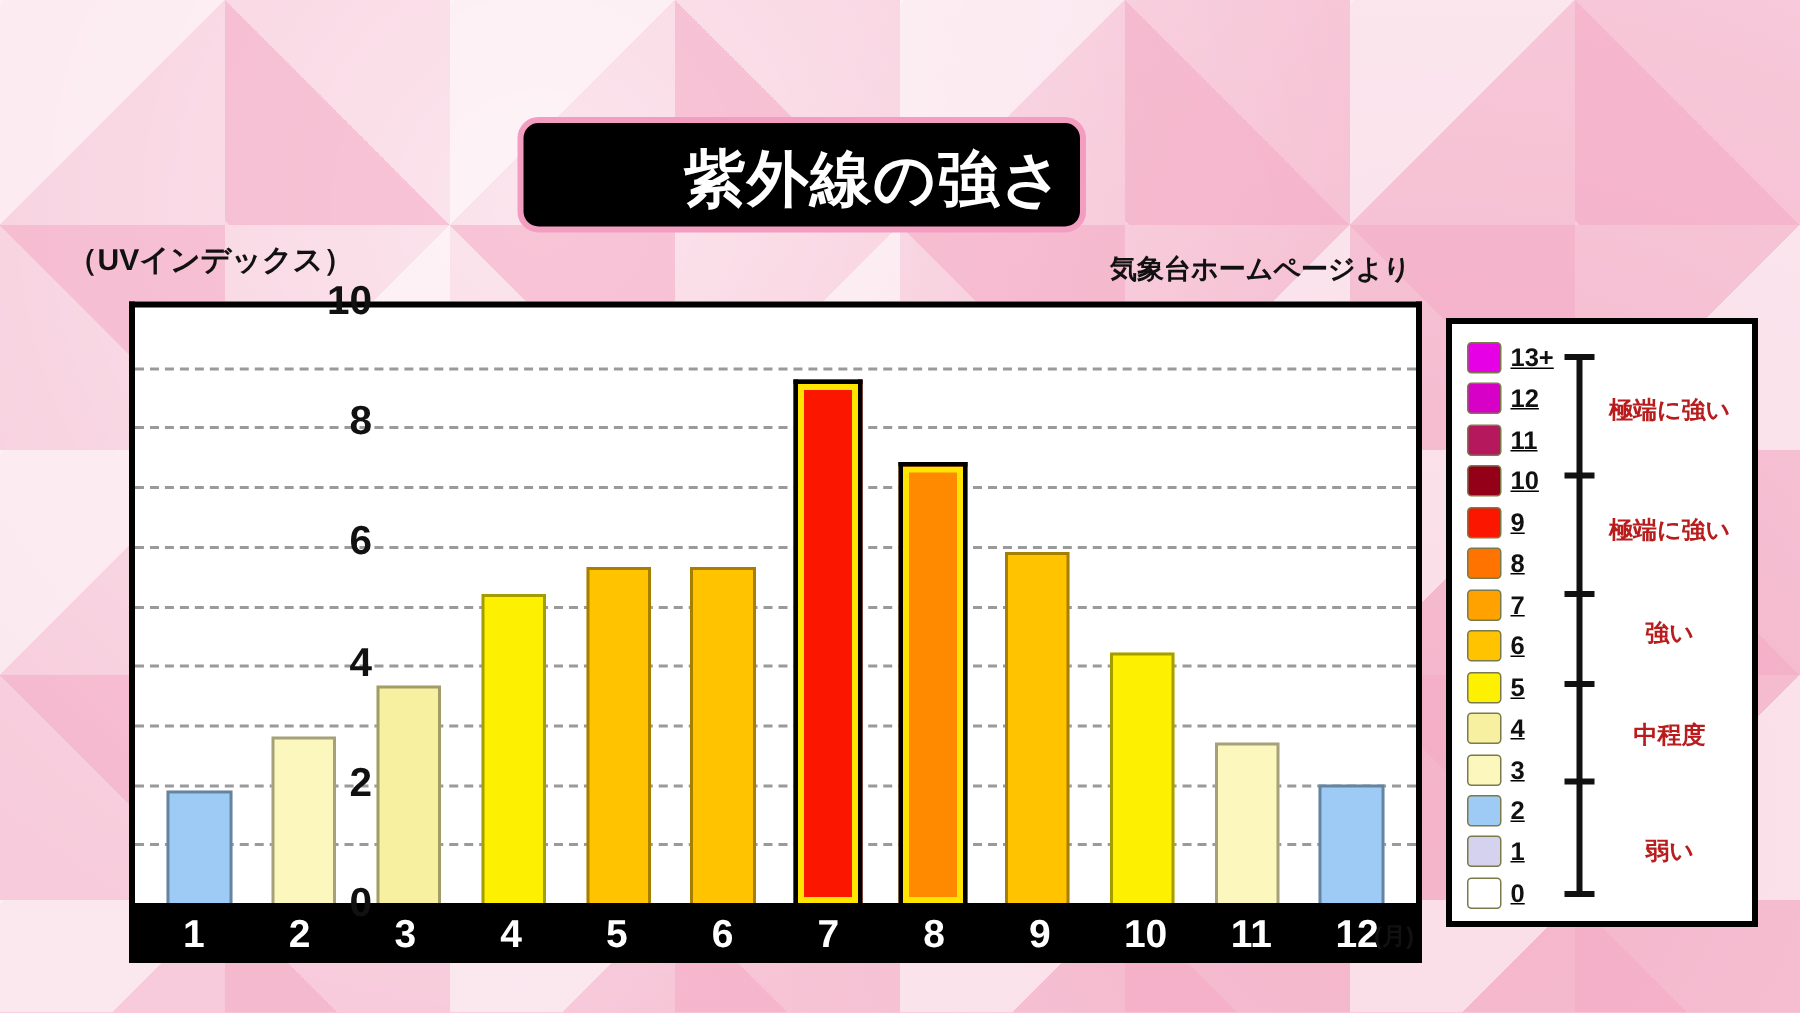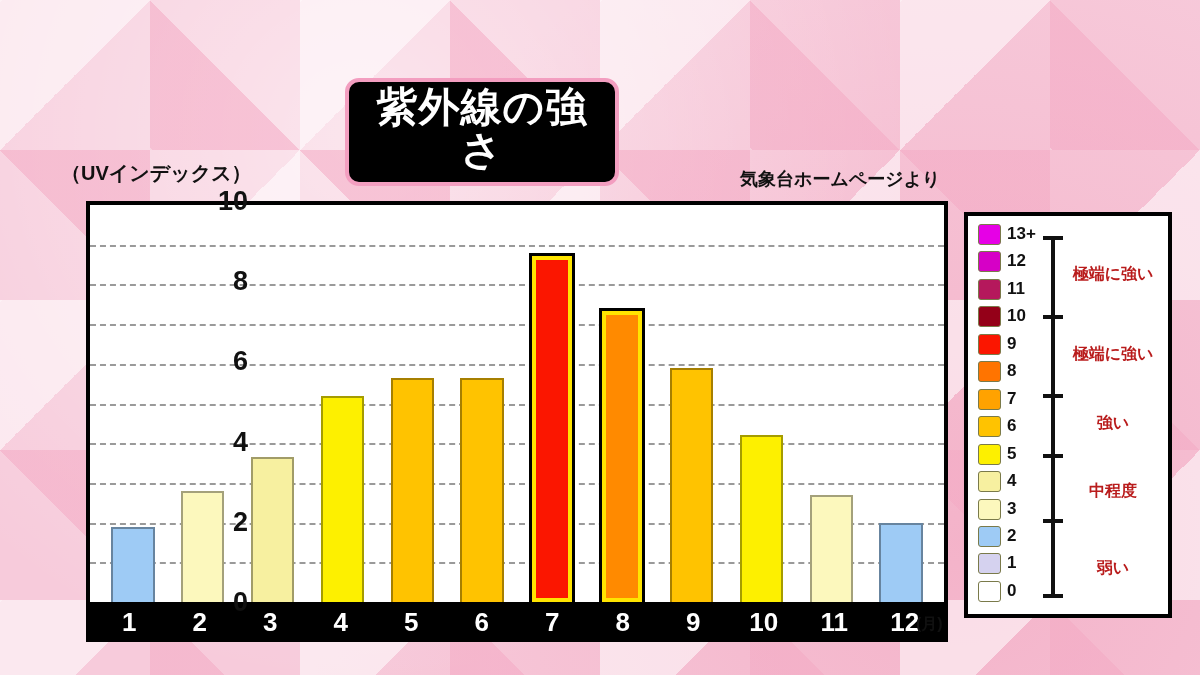--- a/index.html
+++ b/index.html
@@ -35,26 +35,26 @@
       linear-gradient(45deg,  rgba(255,255,255,0.30) 0 2px, transparent 2px);
     background-size: 300px 300px, 300px 300px;
     background-position: 0 0, 150px 150px;
   }
 
   
   #title-box {
     position: absolute;
     left: 345px;
     top: 78px;
-    width: 274px;
-    padding: 4px 10px 10px;
+    width: 379px;
+    padding: 16px 10px 10px;
     background: #000;
     border: 4px solid #f39ec0;
     border-radius: 14px;
-    text-align: center;
+    text-align: right;
     z-index: 6;
   }
   #title-main {
     color: #fff;
     font-size: 41px;
     font-weight: bold;
     line-height: 1.05;
     letter-spacing: 1px;
   }
   #title-sub {
@@ -67,21 +67,20 @@
 
   
   #y-axis-caption {
     position: absolute;
     left: 45px;
     top: 160px;
     font-size: 20px;
     font-weight: bold;
     color: #111;
     z-index: 5;
-    margin-left: 16px;
   }
   #source-note {
     position: absolute;
     left: 740px;
     top: 167px;
     font-size: 18px;
     font-weight: bold;
     color: #111;
     z-index: 5;
   }
@@ -195,22 +194,23 @@
     z-index: 5;
   }
   #legend-swatches {
     width: 62px;
     display: flex;
     flex-direction: column;
     justify-content: space-between;
   }
   .legend-row {
     display: flex;
-    align-items: flex-start;
+    align-items: flex-end;
     height: 25px;
+    text-decoration: underline;
   }
   .swatch {
     width: 23px;
     height: 21px;
     border: 1px solid #7a7a4a;
     border-radius: 3px;
     flex: none;
   }
   .swatch-label {
     margin-left: 6px;

